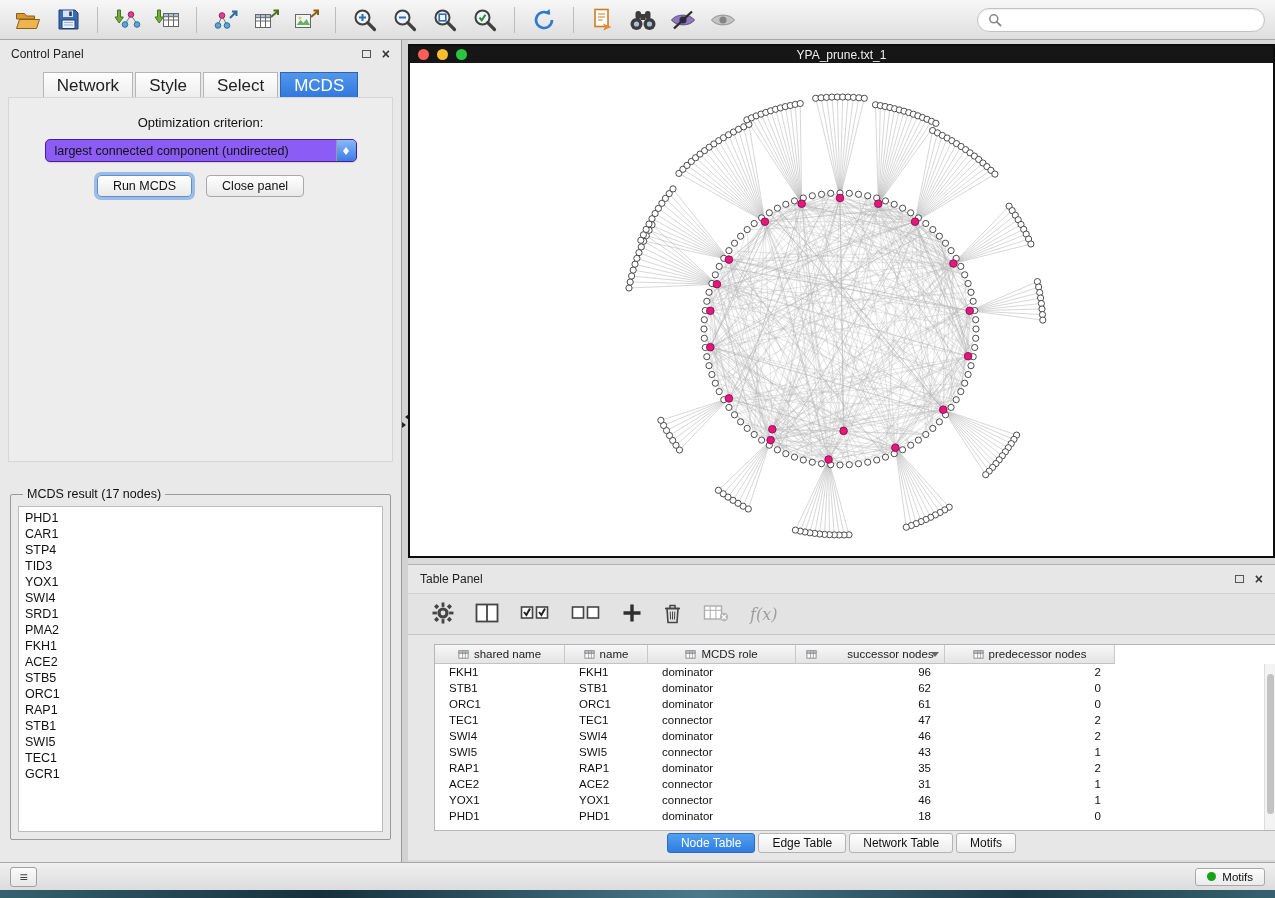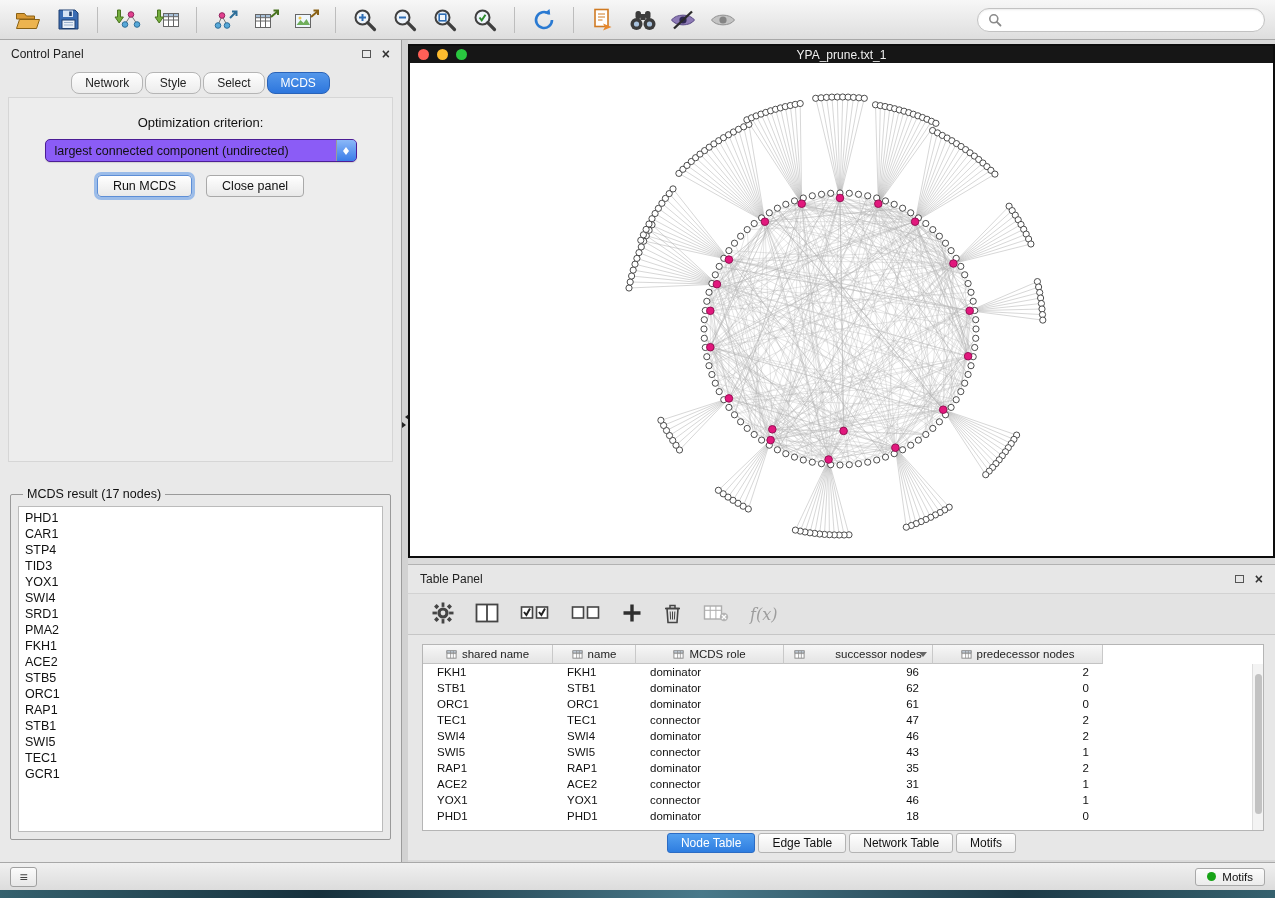--- a/index.html
+++ b/index.html
@@ -15,21 +15,21 @@
   .searchbox input{border:none;outline:none;flex:1;font-size:12px;font-family:inherit;background:transparent;}
 
   
   .control-panel{position:absolute;left:0;top:40px;width:402px;height:822px;background:#e9e9e9;border-right:1px solid #9c9c9c;}
   .panel-head{height:28px;display:flex;align-items:center;padding:0 11px;}
   .panel-title{font-size:12px;color:#222;}
   .win-icons{margin-left:auto;display:flex;align-items:center;gap:11px;color:#555;}
   .float-icon{display:inline-block;width:9px;height:8px;border:1.4px solid #555;}
   .close-x{font-size:14px;font-weight:bold;color:#333;line-height:1;}
   .ctabs{display:flex;justify-content:center;gap:2px;margin-top:4px;}
-  .ctab{min-width:56px;padding:3px 13px;text-align:center;background:linear-gradient(#fefefe,#ececec);border:1px solid #b5b5b5;border-radius:8px;font-size:12px;color:#222;}
+  .ctab{min-width:56px;padding:3px 13px;text-align:left;background:linear-gradient(#fefefe,#ececec);border:1px solid #b5b5b5;border-radius:0;font-size:17px;color:#222;}
   .ctab.active{background:linear-gradient(#5497ea,#2d76dd);border-color:#2a63b8;color:#fff;}
   .cp-content{position:absolute;left:8px;right:8px;top:57px;height:365px;background:#ededed;border:1px solid #d6d6d6;}
   .opt-label{text-align:center;margin-top:17px;font-size:13px;color:#111;}
   .combo{margin:9px auto 0;width:312px;height:23px;background:#8b5cf6;border:1px solid #4c1d95;border-radius:5px;display:flex;align-items:center;overflow:hidden;box-shadow:0 1px 1px rgba(0,0,0,.12);}
   .combo-text{flex:1;padding:0 9px;font-size:12.5px;white-space:nowrap;color:#111;}
   .combo-btn{width:20px;height:100%;background:linear-gradient(#8ab8f8,#3a7ce8);display:flex;flex-direction:column;align-items:center;justify-content:center;gap:2px;border-left:1px solid #9a9a9a;}
   .tri-up{width:0;height:0;border:3.5px solid transparent;border-bottom:4.5px solid #fff;margin-bottom:-1px;}
   .tri-down{width:0;height:0;border:3.5px solid transparent;border-top:4.5px solid #fff;margin-top:-1px;}
   .btn-row{display:flex;justify-content:center;gap:14px;margin-top:13px;}
   .btn{padding:3px 15px;background:linear-gradient(#ffffff,#e9e9e9);border:1px solid #a9a9a9;border-radius:4px;font-size:12.5px;color:#111;}
@@ -55,21 +55,21 @@
   .tl.yellow{background:#febc2e;}
   .tl.green{background:#29c73f;}
   .nw-title{position:absolute;left:0;right:0;text-align:center;color:#efefef;font-size:12px;}
   .nw-canvas{position:relative;width:100%;height:493px;background:#fff;overflow:hidden;}
 
   
   .table-panel{position:absolute;left:0;right:0;top:524px;bottom:2px;background:#e7e7e7;border-top:1px solid #b2b2b2;}
   .tp-toolbar{height:42px;background:#e3e3e3;border-top:1px solid #d2d2d2;border-bottom:1px solid #c6c6c6;display:flex;align-items:center;gap:21px;padding:0 24px;margin-top:28px;}
   .tp-head{position:absolute;left:0;top:0;right:0;height:28px;display:flex;align-items:center;padding:0 12px;}
   .fx{font-family:"DejaVu Serif",serif;font-style:italic;font-size:16px;color:#9d9d9d;}
-  .tp-table{position:absolute;left:14px;top:79px;width:842px;height:187px;background:#fff;border:1px solid #b5b5b5;overflow:hidden;}
+  .tp-table{position:absolute;left:26px;top:79px;width:842px;height:187px;background:#fff;border:1px solid #b5b5b5;overflow:hidden;}
   .thead{display:flex;height:19px;}
   .hcell{display:flex;align-items:center;justify-content:center;gap:5px;border-right:1px solid #c9c9c9;border-bottom:1px solid #c3c3c3;background:linear-gradient(#f7f7f7,#e4e4e4);font-size:11.5px;color:#222;position:relative;flex:0 0 auto;}
   .sort-chevron{position:absolute;right:5px;top:7px;width:0;height:0;border:4px solid transparent;border-top:5px solid #666;}
   .trow{display:flex;height:16px;align-items:center;font-size:11.5px;color:#111;}
   .tcell{white-space:nowrap;overflow:hidden;flex:0 0 auto;}
   .tcell.left{padding-left:14px;text-align:left;}
   .tcell.num{text-align:right;padding-right:14px;}
   .vscroll{position:absolute;right:0;top:19px;bottom:0;width:11px;background:#f3f3f3;border-left:1px solid #ddd;}
   .vthumb{position:absolute;left:1.5px;right:1.5px;top:10px;height:140px;background:#c2c2c2;border-radius:5px;}
   .tp-tabs{position:absolute;left:0;right:0;bottom:7px;display:flex;justify-content:center;gap:3px;}

